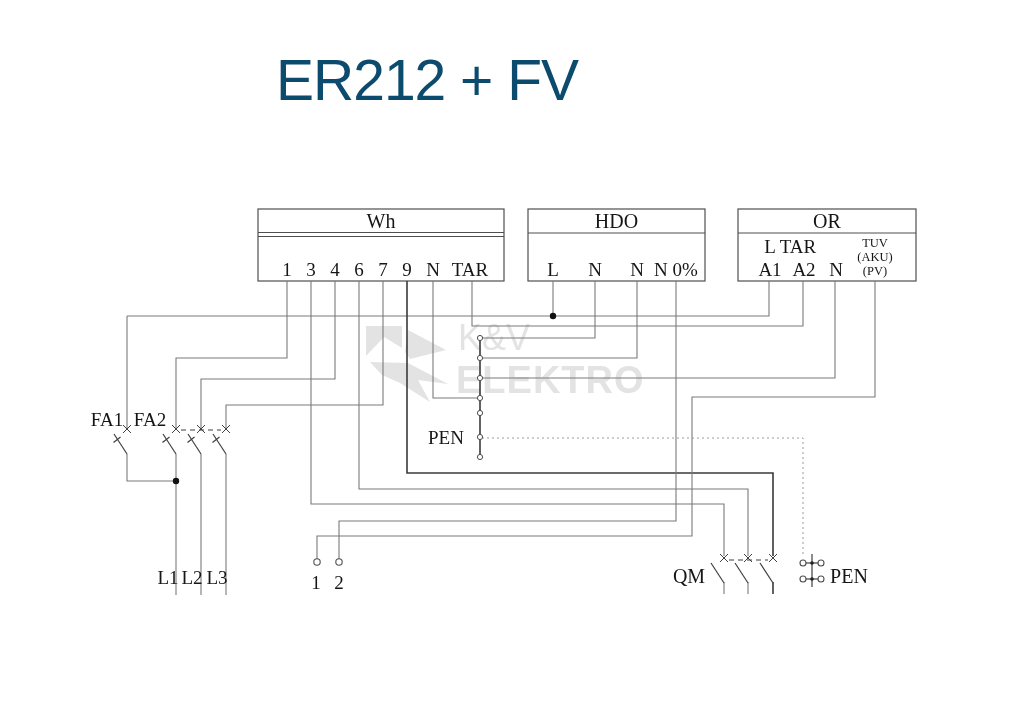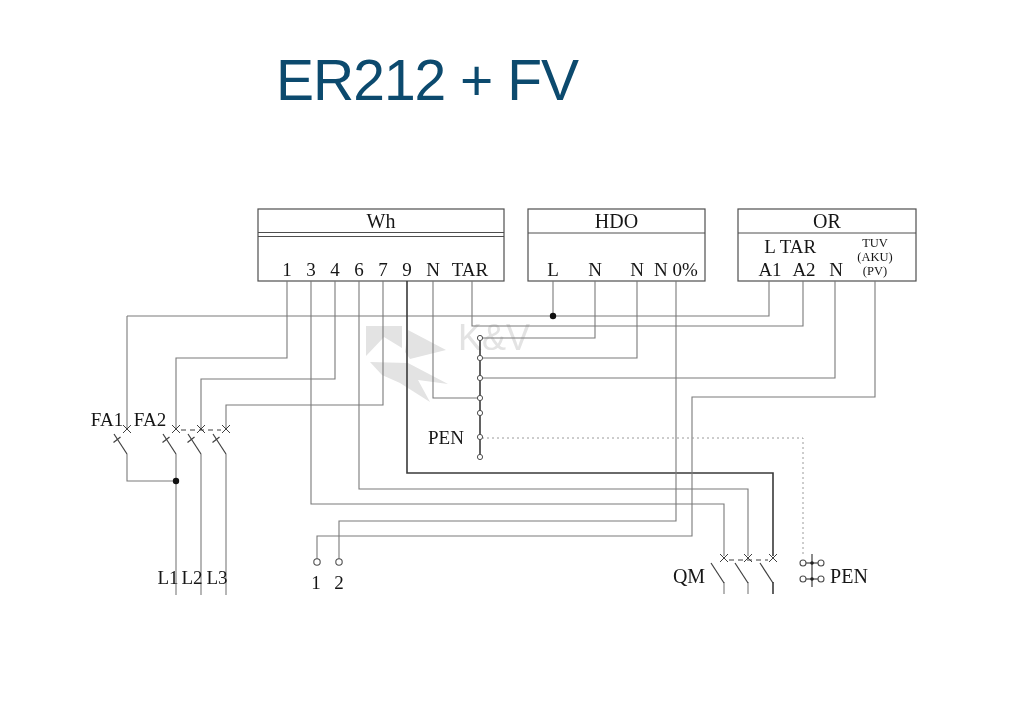--- a/index.html
+++ b/index.html
@@ -23,20 +23,21 @@
 </head>
 <body>
 
 <div class="watermark">
   <svg class="wm-logo" width="105" height="85" viewBox="0 0 105 85">
     <polygon class="wm-shape" points="14,4 50,4 50,26 32,15 14,34"></polygon>
     <polygon class="wm-shape" points="56,8 94,28 58,37 53,30"></polygon>
     <polygon class="wm-shape" points="18,40 56,41 96,62 66,58 78,80 48,61 30,53"></polygon>
   </svg>
   <div class="wm-l1">K&amp;V</div>
+  <div class="wm-l2">ELEKTRO</div>
 </div>
 
 <div class="title">ER212 + FV</div>
 
 <svg id="diagram" width="1024" height="724" viewBox="0 0 1024 724">
     <rect x="258" y="209" width="246" height="72" fill="#fff" stroke="#4f4f4f" stroke-width="1.2"></rect>
     <text x="381" y="228" fill="#161616" text-anchor="middle" font-size="20" font-family="&quot;Liberation Serif&quot;,&quot;DejaVu Serif&quot;,serif">Wh</text>
     <line x1="258" y1="232.5" x2="504" y2="232.5" stroke="#4f4f4f" stroke-width="1"></line>
     <line x1="258" y1="236.5" x2="504" y2="236.5" stroke="#4f4f4f" stroke-width="1"></line>
     <text x="287" y="276" fill="#161616" text-anchor="middle" font-size="19" font-family="&quot;Liberation Serif&quot;,&quot;DejaVu Serif&quot;,serif">1</text>

